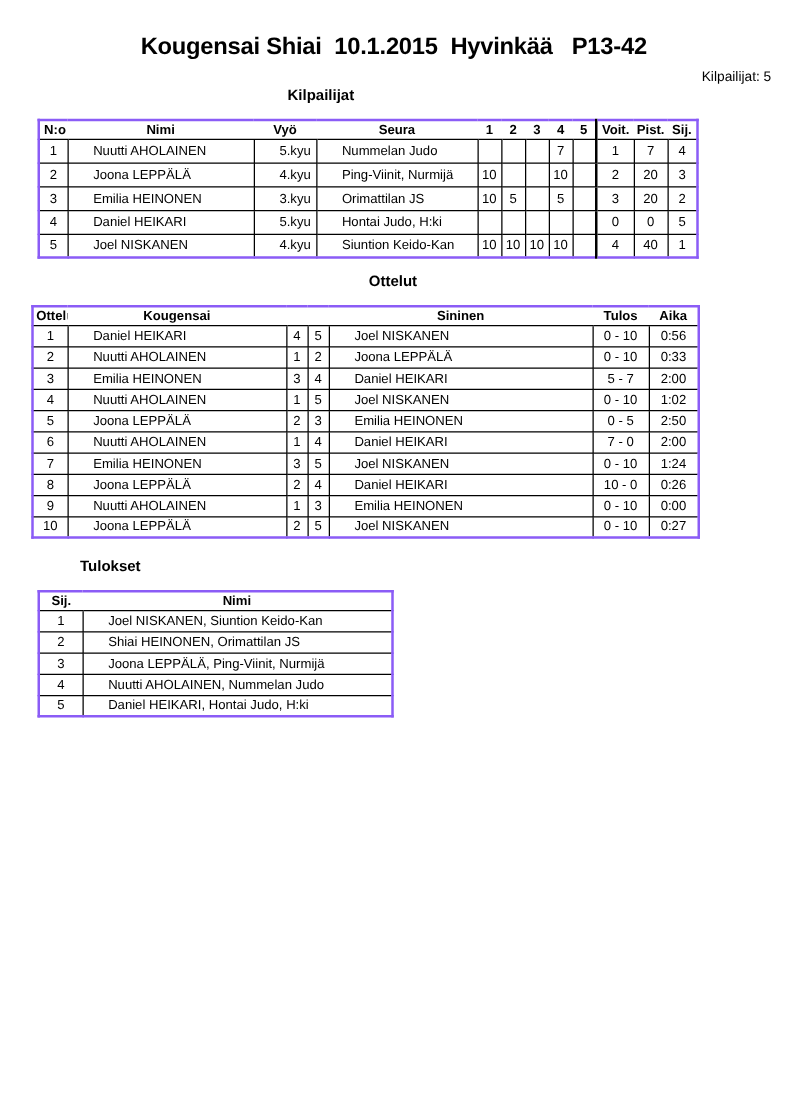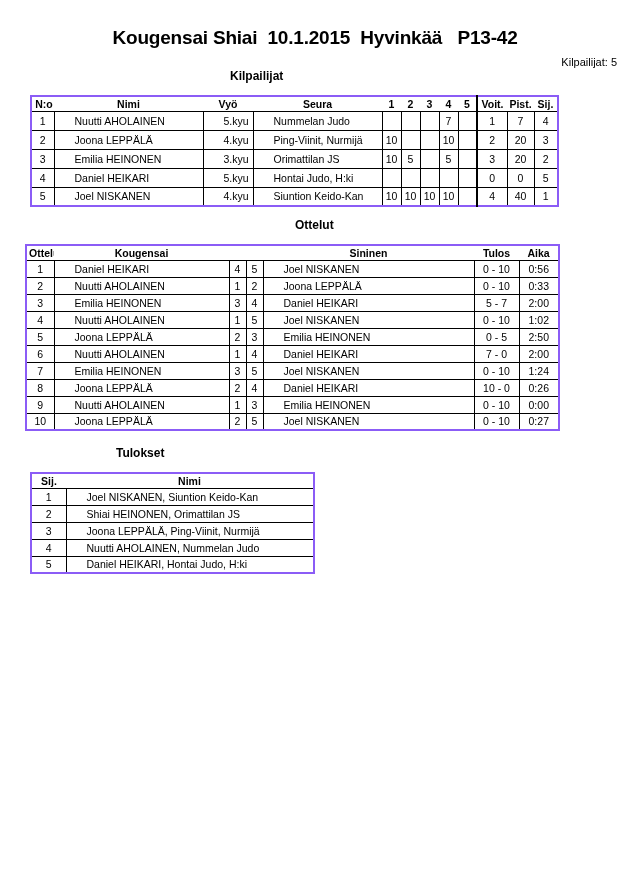--- a/index.html
+++ b/index.html
@@ -26,21 +26,21 @@
     font-size: 11px;
     font-weight: normal;
   }
   .section-title {
     font-size: 12px;
     font-weight: bold;
     white-space: nowrap;
   }
   #sec-kilpailijat { margin: 1px 0 10px 230px; }
   #sec-ottelut    { margin: 11px 0 12px 295px; }
-  #sec-tulokset   { margin: 15px 0 3px 116px; }
+  #sec-tulokset   { margin: 15px 0 3px 64px; }
 
   table.tbl {
     border-collapse: collapse;
     table-layout: fixed;
     border: 2px solid #8b5cf6;
     margin-top: 12px;
   }
   #tbl-kilpailijat { margin-left: 30px; width: 527px; }
   #tbl-ottelut     { margin-left: 25px; width: 533px; }
   #tbl-tulokset    { margin-left: 30px; width: 283px; }

